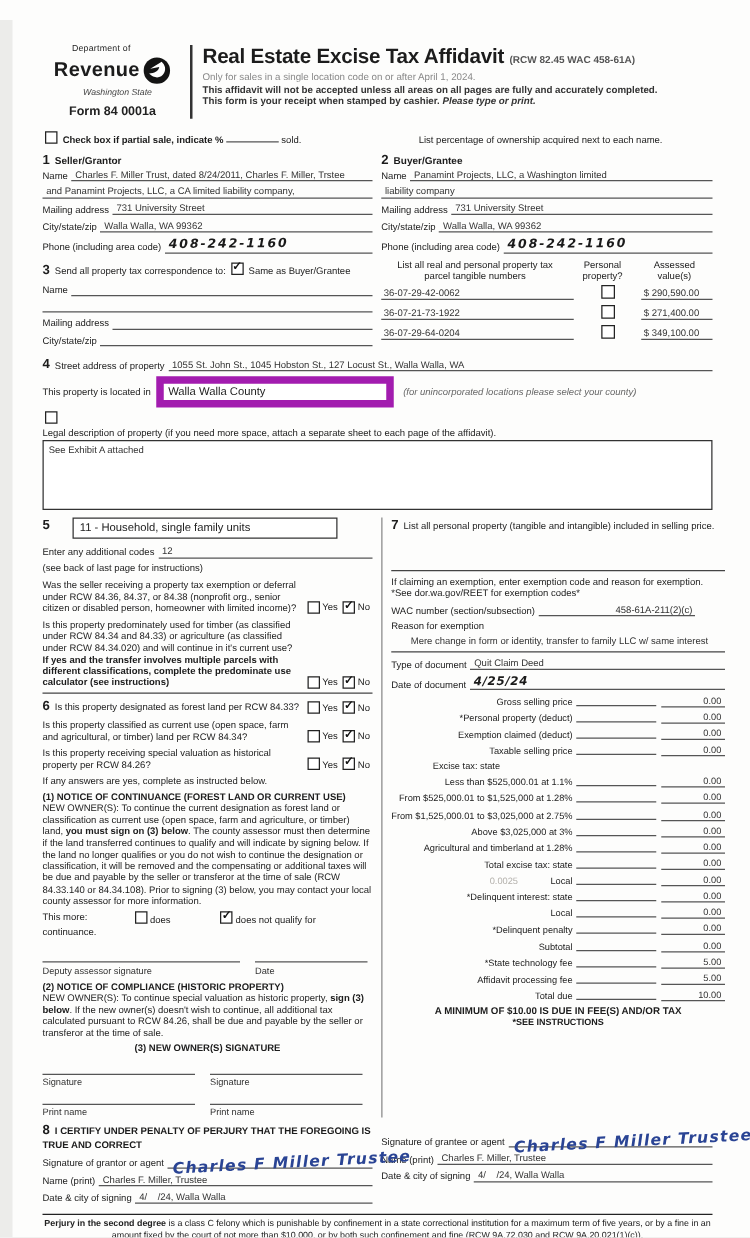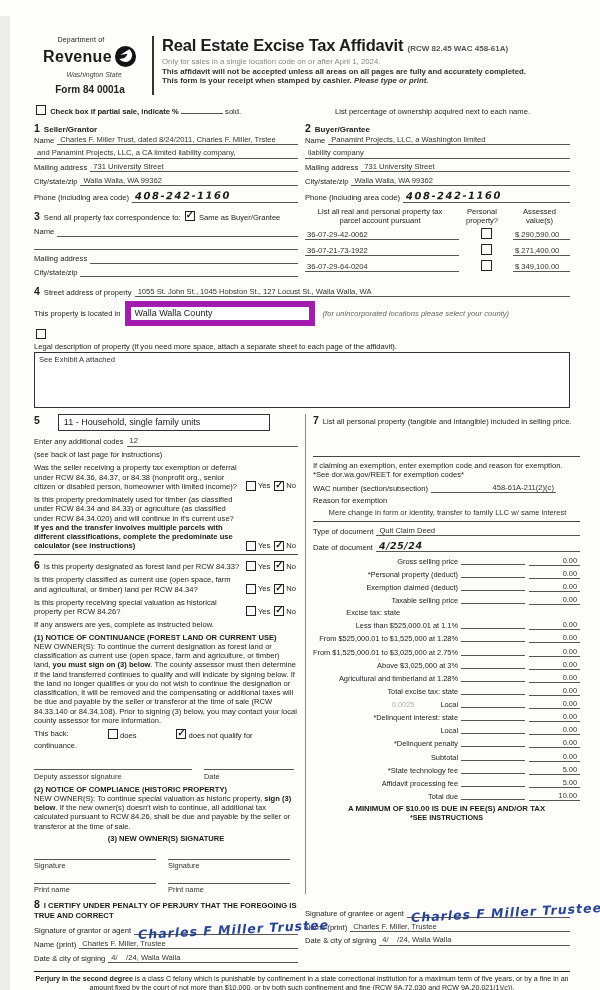--- a/index.html
+++ b/index.html
@@ -190,21 +190,21 @@
             <span class="lbl">City/state/zip</span>
             <span class="val">Walla Walla, WA 99362</span>
           </div>
         <div class="fld">
             <span class="lbl">Phone (including area code)</span>
             <span class="val"><span class="hw">408-242-1160</span></span>
           </div>
 
         <div class="ptable">
           <div class="phead">
-            <div class="ph1"><span>List all real and personal property tax</span><br><span>parcel account pursuant</span></div>
+            <div class="ph1"><span>List all real and personal property tax</span><br><span>parcel tangible numbers</span></div>
             <div class="ph2"><span>Personal</span><br><span>property?</span></div>
             <div class="ph3"><span>Assessed</span><br><span>value(s)</span></div>
           </div>
           <div class="prow">
             <span class="pnum">36-07-29-42-0062</span>
             <span class="pcb"><span class="cb"></span></span>
             <span class="pval">$ 290,590.00</span>
           </div>
           <div class="prow">
             <span class="pnum">36-07-21-73-1922</span>
@@ -295,21 +295,21 @@
               <span class="cb checked"></span>
               <span class="anslbl">No</span>
             </span>
         </div>
         <div style="margin-bottom:3px;">If any answers are yes, complete as instructed below.</div>
         <div class="b">(1) NOTICE OF CONTINUANCE (FOREST LAND OR CURRENT USE)</div>
         <div style="margin-bottom:4px;">
           <span>NEW OWNER(S): To continue the current designation as forest land or classification as current use (open space, farm and agriculture, or timber) land, </span><b>you must sign on (3) below</b><span>. The county assessor must then determine if the land transferred continues to qualify and will indicate by signing below. If the land no longer qualifies or you do not wish to continue the designation or classification, it will be removed and the compensating or additional taxes will be due and payable by the seller or transferor at the time of sale (RCW 84.33.140 or 84.34.108). Prior to signing (3) below, you may contact your local county assessor for more information.</span>
         </div>
         <div style="display:flex;margin-bottom:1px;">
-          <span style="width:72px;">This back:</span>
+          <span style="width:72px;">This more:</span>
           <span><span class="cb"></span><span>does</span></span>
           <span style="margin-left:38px;"><span class="cb checked"></span><span>does not qualify for</span></span>
         </div>
         <div style="margin-bottom:8px;">continuance.</div>
         <div style="display:flex;margin-bottom:1px;">
           <span class="sigline" style="width:158px;"></span>
           <span class="sigline" style="width:90px;margin-left:12px;"></span>
         </div>
         <div style="display:flex;margin-bottom:4px;">
           <span class="under-label" style="width:158px;">Deputy assessor signature</span>

